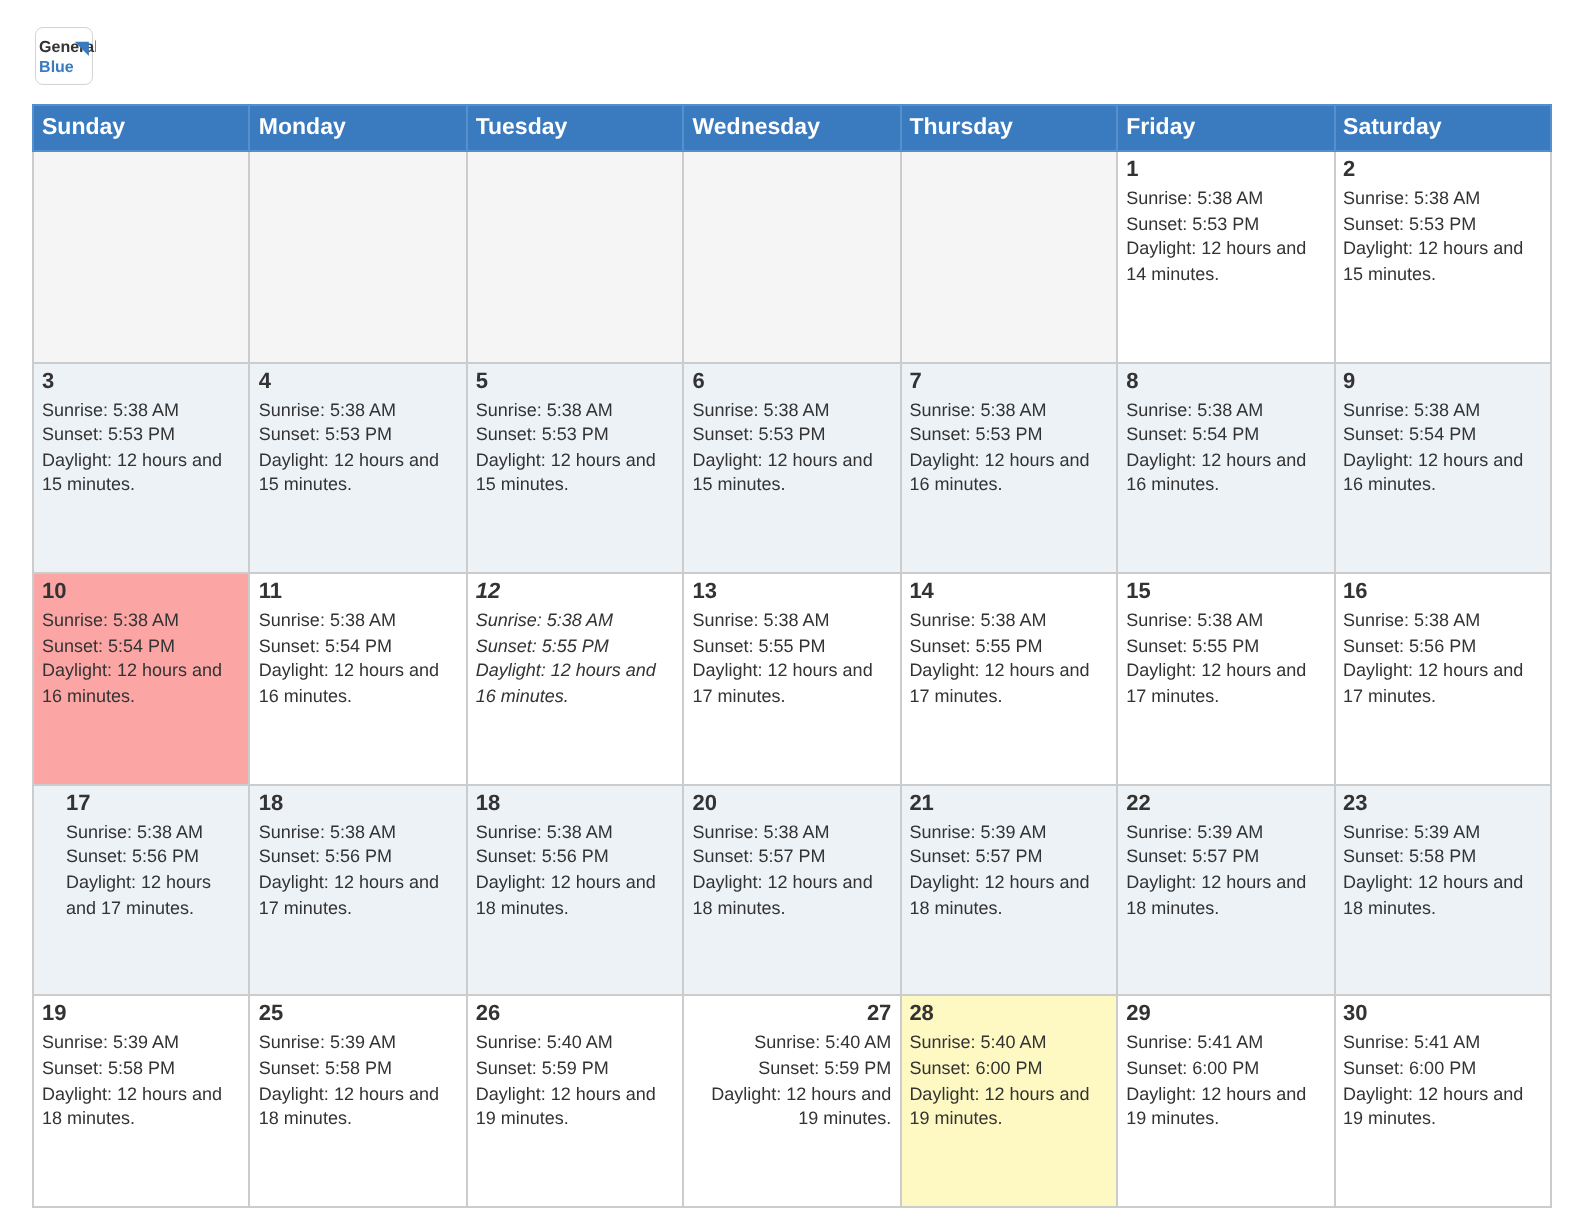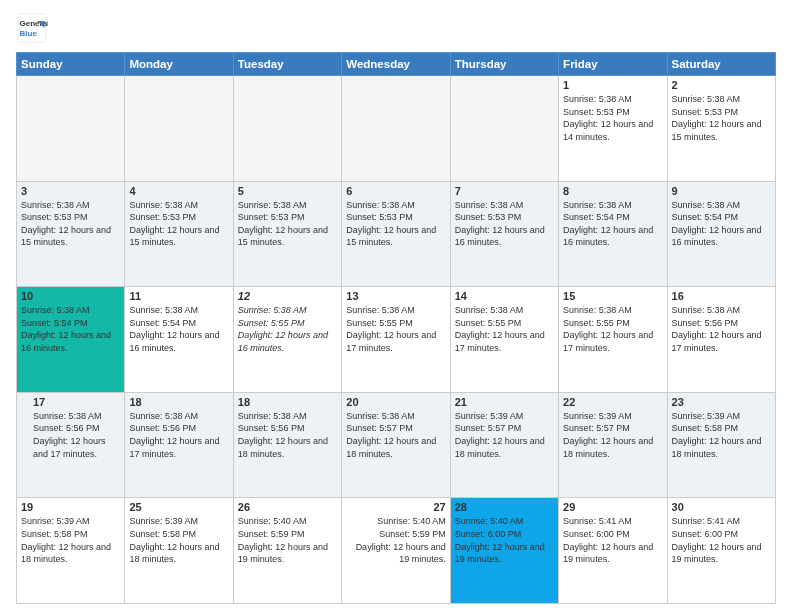--- a/index.html
+++ b/index.html
@@ -187,21 +187,21 @@
           </td>
           <td style="background: rgb(237, 242, 247);">
             <span class="day-num">9</span>
             <div class="day-info">Sunrise: 5:38 AM
 Sunset: 5:54 PM
 Daylight: 12 hours
 and 16 minutes.</div>
           </td>
         </tr>
         <tr>
-          <td style="background: #14b8a6;">
+          <td style="background: #fca5a5;">
             <span class="day-num">10</span>
             <div class="day-info">Sunrise: 5:38 AM
 Sunset: 5:54 PM
 Daylight: 12 hours
 and 16 minutes.</div>
           </td>
           <td style="background: rgb(255, 255, 255);">
             <span class="day-num">11</span>
             <div class="day-info">Sunrise: 5:38 AM
 Sunset: 5:54 PM
@@ -317,21 +317,21 @@
 Daylight: 12 hours
 and 19 minutes.</div>
           </td>
           <td style="background: rgb(255, 255, 255); text-align: right;">
             <span class="day-num">27</span>
             <div class="day-info">Sunrise: 5:40 AM
 Sunset: 5:59 PM
 Daylight: 12 hours
 and 19 minutes.</div>
           </td>
-          <td style="background: #0ea5e9;">
+          <td style="background: #fef9c3;">
             <span class="day-num">28</span>
             <div class="day-info">Sunrise: 5:40 AM
 Sunset: 6:00 PM
 Daylight: 12 hours
 and 19 minutes.</div>
           </td>
           <td style="background: rgb(255, 255, 255); margin-top: 28px;">
             <span class="day-num">29</span>
             <div class="day-info">Sunrise: 5:41 AM
 Sunset: 6:00 PM

